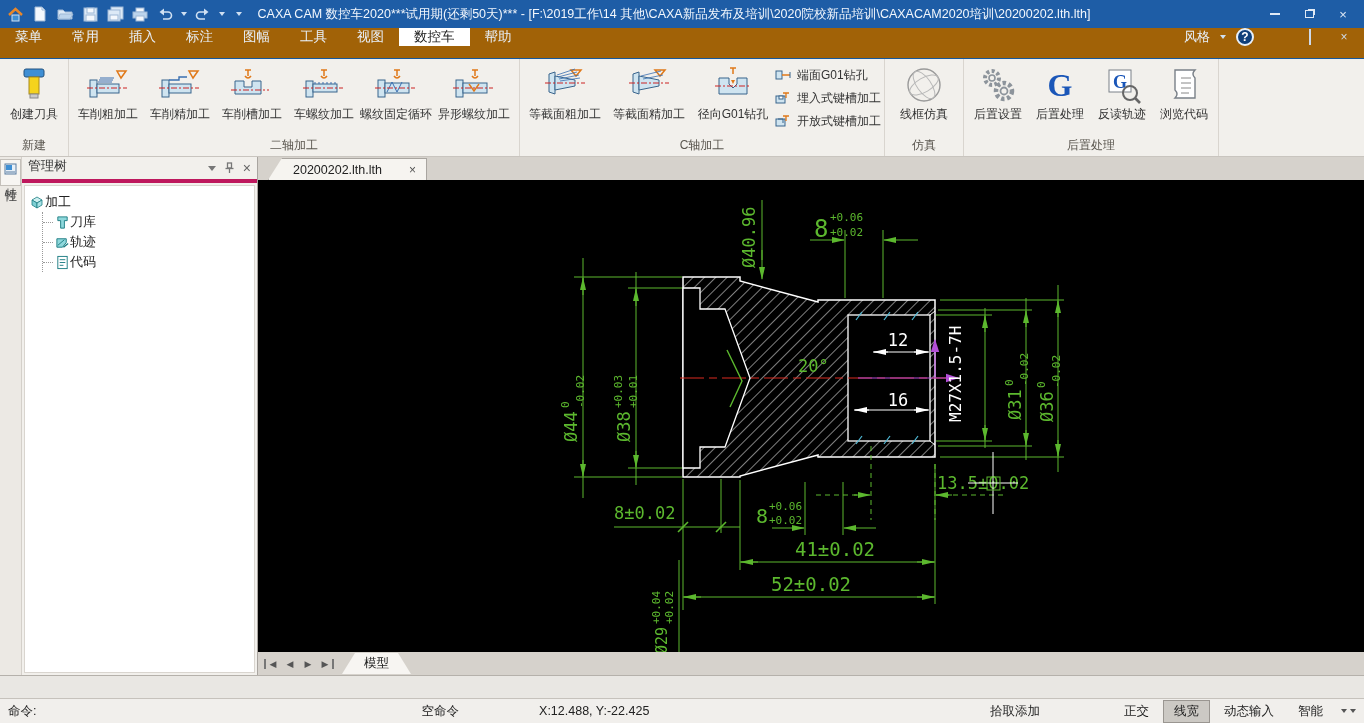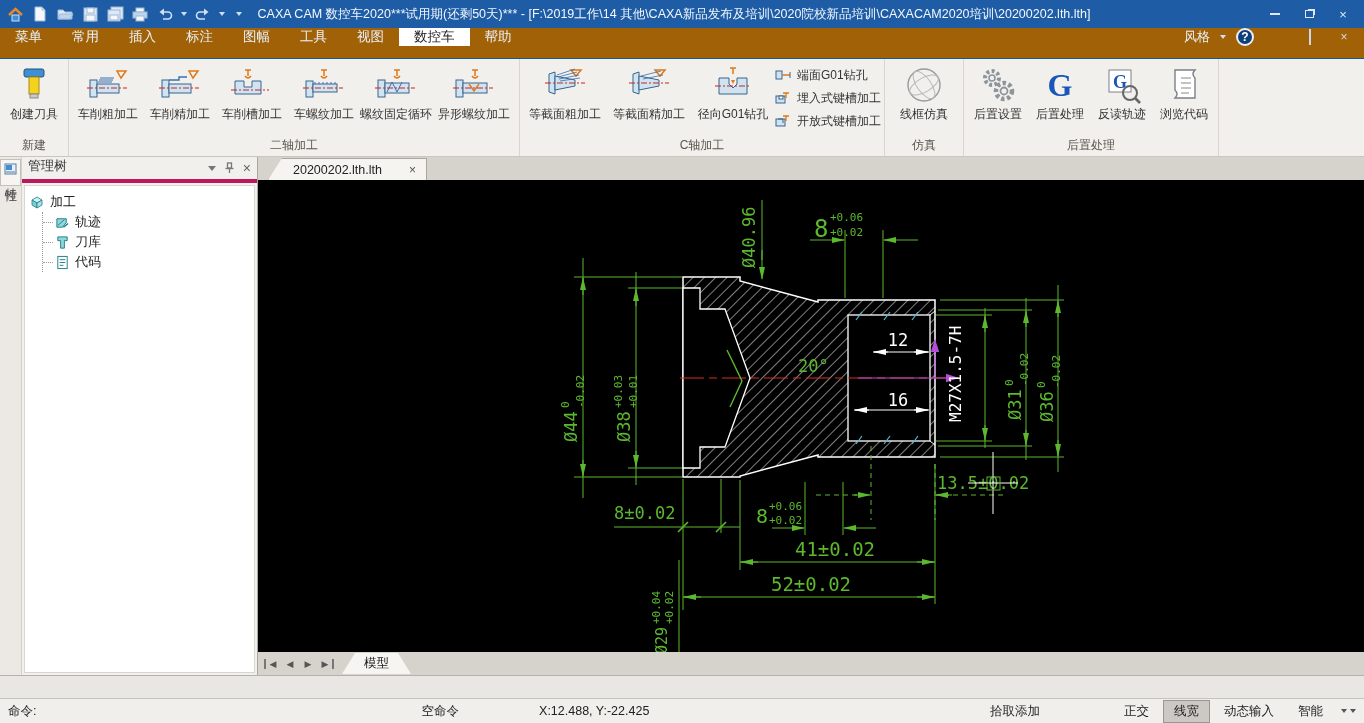--- a/index.html
+++ b/index.html
@@ -49,21 +49,21 @@
   .sidestrip { width:22px; background:#ece9e4; border-right:1px solid #d4d0ca; display:flex; flex-direction:column; align-items:center; padding-top:2px; }
   .vtab { display:flex; flex-direction:column; align-items:center; background:#f7f5f2; border:1px solid #c4c0ba;
     padding:3px 1px; gap:3px; }
   .vtab .vtxt { writing-mode:vertical-rl; font-size:12px; color:#444; letter-spacing:2px; }
 
   .panel { width:236px; background:#f2f0ec; border-right:1px solid #a9a5a0; display:flex; flex-direction:column; }
   .panel-head { height:26px; display:flex; padding:0 6px; color:#333; font-size:13px; border-bottom:4px solid #be185d; }
   .phicons { margin-left:auto; display:flex; align-items:center; gap:8px; color:#666; }
   .tri-down { width:0; height:0; border-left:4px solid transparent; border-right:4px solid transparent; border-top:5px solid #777; }
   .tree { flex:1; background:#ffffff; margin:2px; border:1px solid #d9d5cf; padding:6px 4px; font-size:13px; color:#222; }
-  .tree-row { display:flex; align-items:center; gap:5px; height:20px; }
+  .tree-row { display:flex; align-items:center; height:20px; }
   .tree-children { margin-left:13px; border-left:1px dotted #999; }
   .tree-children .tree-row { position:relative; padding-left:12px; }
   .tree-children .tree-row::before { content:""; position:absolute; left:0; top:10px; width:10px; border-top:1px dotted #999; }
 
   .docarea { flex:1; display:flex; flex-direction:column; }
   .tabbar { height:23px; background:#d6d2cc; display:flex; align-items:flex-end; padding-left:10px; }
   .doctab { height:22px; background:#f6f4f0; border:1px solid #a9a5a0; border-bottom:none;
     clip-path:polygon(14px 0, 100% 0, 100% 100%, 0 100%);
     display:flex; align-items:center; padding:0 10px 0 24px; gap:27px; font-size:12.5px; color:#222; }
   .doctab .x { color:#555; font-size:12px; }
@@ -449,31 +449,31 @@
         <svg width="16" height="16" viewBox="0 0 16 16">
             <polygon points="3,6 8,3 13,6 8,9" fill="#cdeff0" stroke="#1d7d83" stroke-width="0.8"></polygon>
             <polygon points="3,6 8,9 8,14 3,11" fill="#7fcfd4" stroke="#1d7d83" stroke-width="0.8"></polygon>
             <polygon points="13,6 8,9 8,14 13,11" fill="#a9e2e6" stroke="#1d7d83" stroke-width="0.8"></polygon>
           </svg>
         <span>加工</span>
       </div>
       <div class="tree-children">
         <div class="tree-row">
           <svg width="15" height="15" viewBox="0 0 16 16">
+              <path d="M3,2 H13 V6 H10 V14 H6 V6 H3 Z" fill="#8fd8dc" stroke="#1d7d83"></path>
+            </svg>
+          <span>刀库</span>
+        </div>
+        <div class="tree-row">
+          <svg width="15" height="15" viewBox="0 0 16 16">
               <path d="M2,4 H12 V8 L8,13 H2 Z" fill="#8fd8dc" stroke="#1d7d83"></path>
               <line x1="3" y1="11" x2="10" y2="5" stroke="#1d7d83"></line>
               <line x1="9" y1="13" x2="14" y2="9" stroke="#1d7d83" stroke-width="1.4"></line>
             </svg>
           <span>轨迹</span>
-        </div>
-        <div class="tree-row">
-          <svg width="15" height="15" viewBox="0 0 16 16">
-              <path d="M3,2 H13 V6 H10 V14 H6 V6 H3 Z" fill="#8fd8dc" stroke="#1d7d83"></path>
-            </svg>
-          <span>刀库</span>
         </div>
         <div class="tree-row">
           <svg width="15" height="15" viewBox="0 0 16 16">
               <rect x="3" y="1.5" width="10" height="13" fill="#fff" stroke="#1d7d83"></rect>
               <line x1="5" y1="5" x2="11" y2="5" stroke="#1d7d83"></line>
               <line x1="5" y1="8" x2="11" y2="8" stroke="#1d7d83"></line>
               <line x1="5" y1="11" x2="9" y2="11" stroke="#1d7d83"></line>
             </svg>
           <span>代码</span>
         </div>

